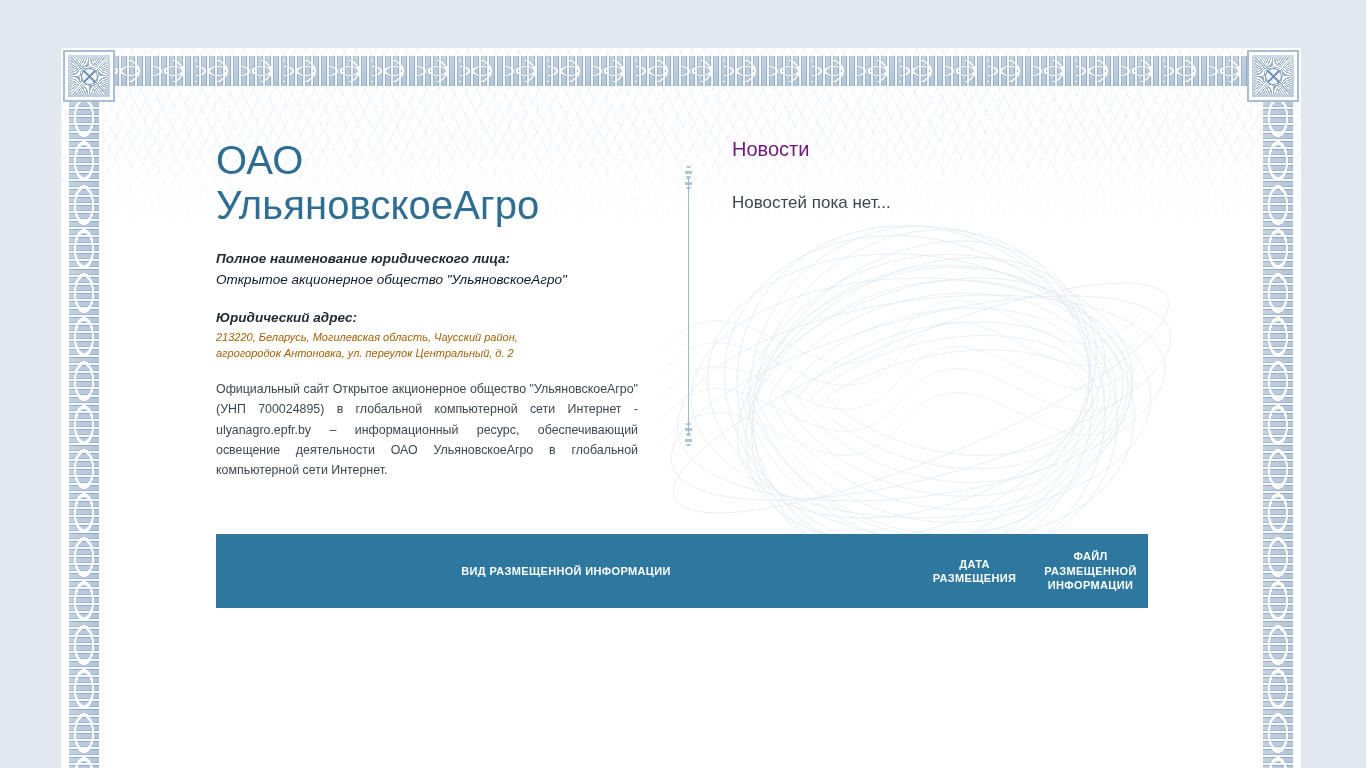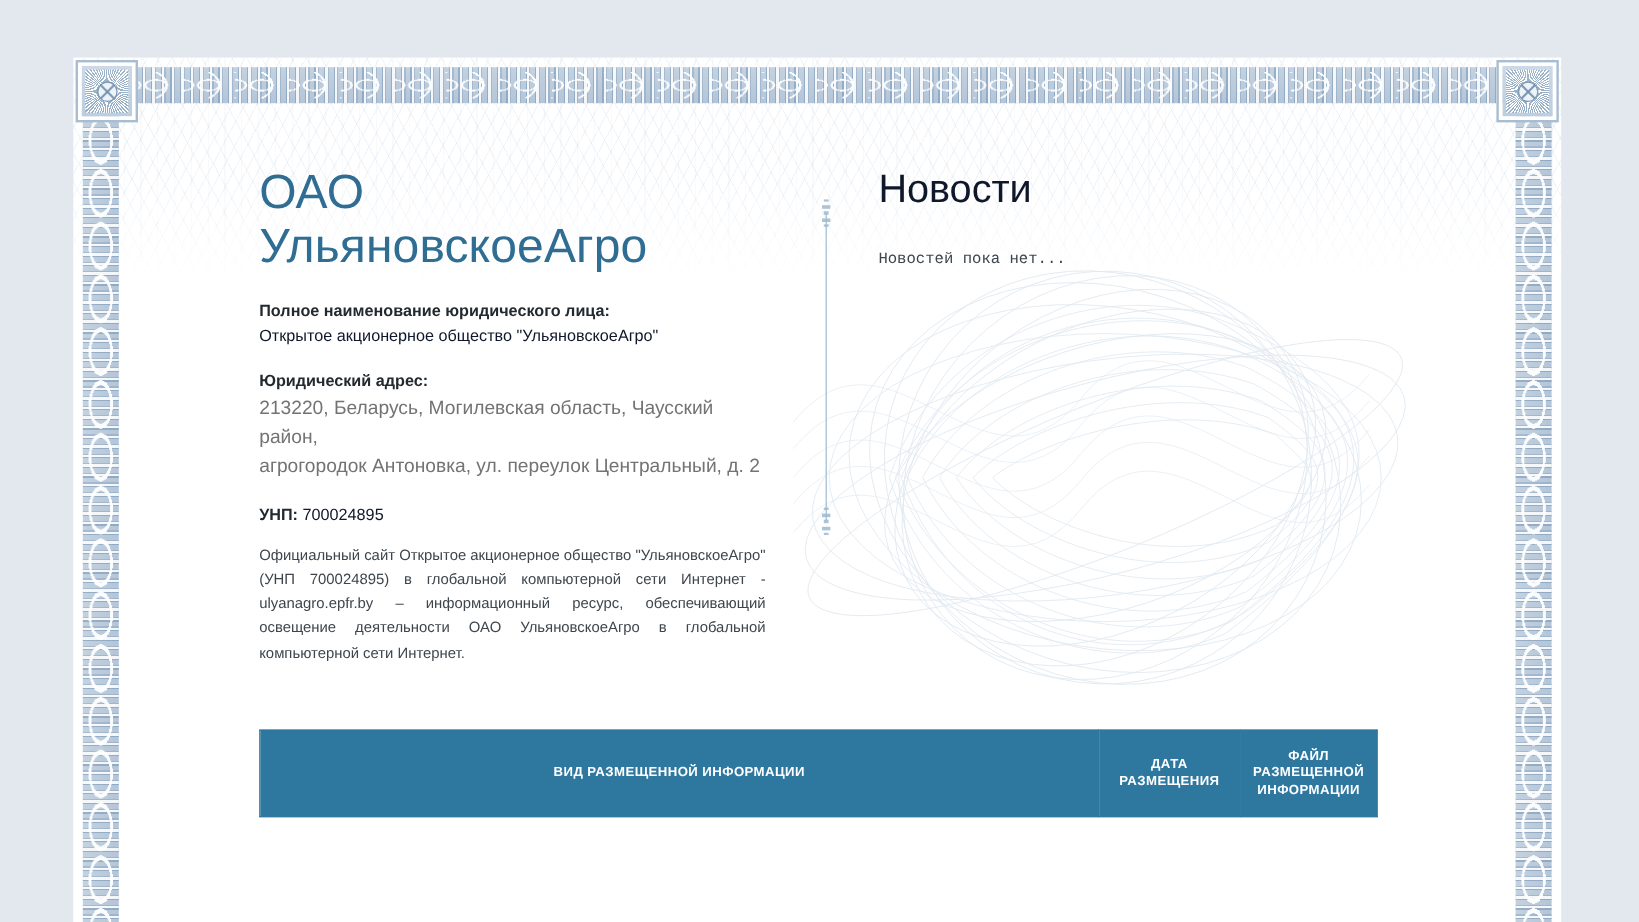--- a/index.html
+++ b/index.html
@@ -138,54 +138,54 @@
 
   h1.org-title {
     font-size: 40px;
     font-weight: 400;
     color: #2f6d93;
     letter-spacing: .1px;
     margin-bottom: 21px;
   }
 
   h2.section-title {
-    font-size: 33px;
+    font-size: 20px;
     font-weight: 400;
-    color: #0f172a;
+    color: #701a75;
   }
 
   .cols { display: flex; position: relative; }
   .col-left  { width: 422px; flex: none; }
   .col-right { padding-left: 94px; }
 
   
   .divider {
     position: absolute;
     left: 468px; top: 28px;
     width: 9px; height: 280px;
   }
 
-  .field { margin-bottom: 13px; font-size: 13.5px; line-height: 1.55; }
+  .field { margin-bottom: 13px; font-size: 13.5px; line-height: 1.55; font-style: italic; }
   .field b { color: #222a30; }
   .field.block { margin-bottom: 17px; }
   .field .val { color: #0f172a; }
 
-  .addr-line { font-size: 16px; line-height: 1.52; color: #737373; }
+  .addr-line { font-size: 11px; line-height: 1.52; color: #a16207; }
 
   a.link { color: #2f6d93; text-decoration: underline; }
 
   p.about {
     font-size: 12.4px;
     line-height: 1.63;
     color: #3e464d;
     text-align: justify;
     width: 422px;
   }
 
-  .news-empty { margin-top: 32px; font-size: 13px; color: #3e464d; font-family: Liberation Mono, monospace; }
+  .news-empty { margin-top: 32px; font-size: 17px; color: #3e464d; }
 
   
   .disclosure { margin-top: 54px; }
   .tbl-wrap { margin-top: 37px; width: 932px; }
   table.disclosure-table {
     width: 100%;
     border-collapse: collapse;
     border: 1px solid #9bb6c9;
     background: #e9edf0;
   }
@@ -286,24 +286,20 @@
           <b>Полное наименование юридического лица:</b><br>
           <span class="val">Открытое акционерное общество "УльяновскоеАгро"</span>
         </div>
 
         <div class="field block">
           <b>Юридический адрес:</b>
           <div class="addr-line">213220, Беларусь, Могилевская область, Чаусский район,</div>
           <div class="addr-line">агрогородок Антоновка, ул. переулок Центральный, д. 2</div>
         </div>
 
-        <div class="field">
-          <b>УНП:</b>
-          <span class="val">700024895</span>
-        </div>
 
 
 
 
         <p class="about">Официальный сайт Открытое акционерное общество "УльяновскоеАгро" (УНП 700024895) в глобальной компьютерной сети Интернет - ulyanagro.epfr.by – информационный ресурс, обеспечивающий освещение деятельности ОАО УльяновскоеАгро в глобальной компьютерной сети Интернет.</p>
       </div>
 
       <div class="col-right">
         <h2 class="section-title">Новости</h2>
         <div class="news-empty">Новостей пока нет...</div>

